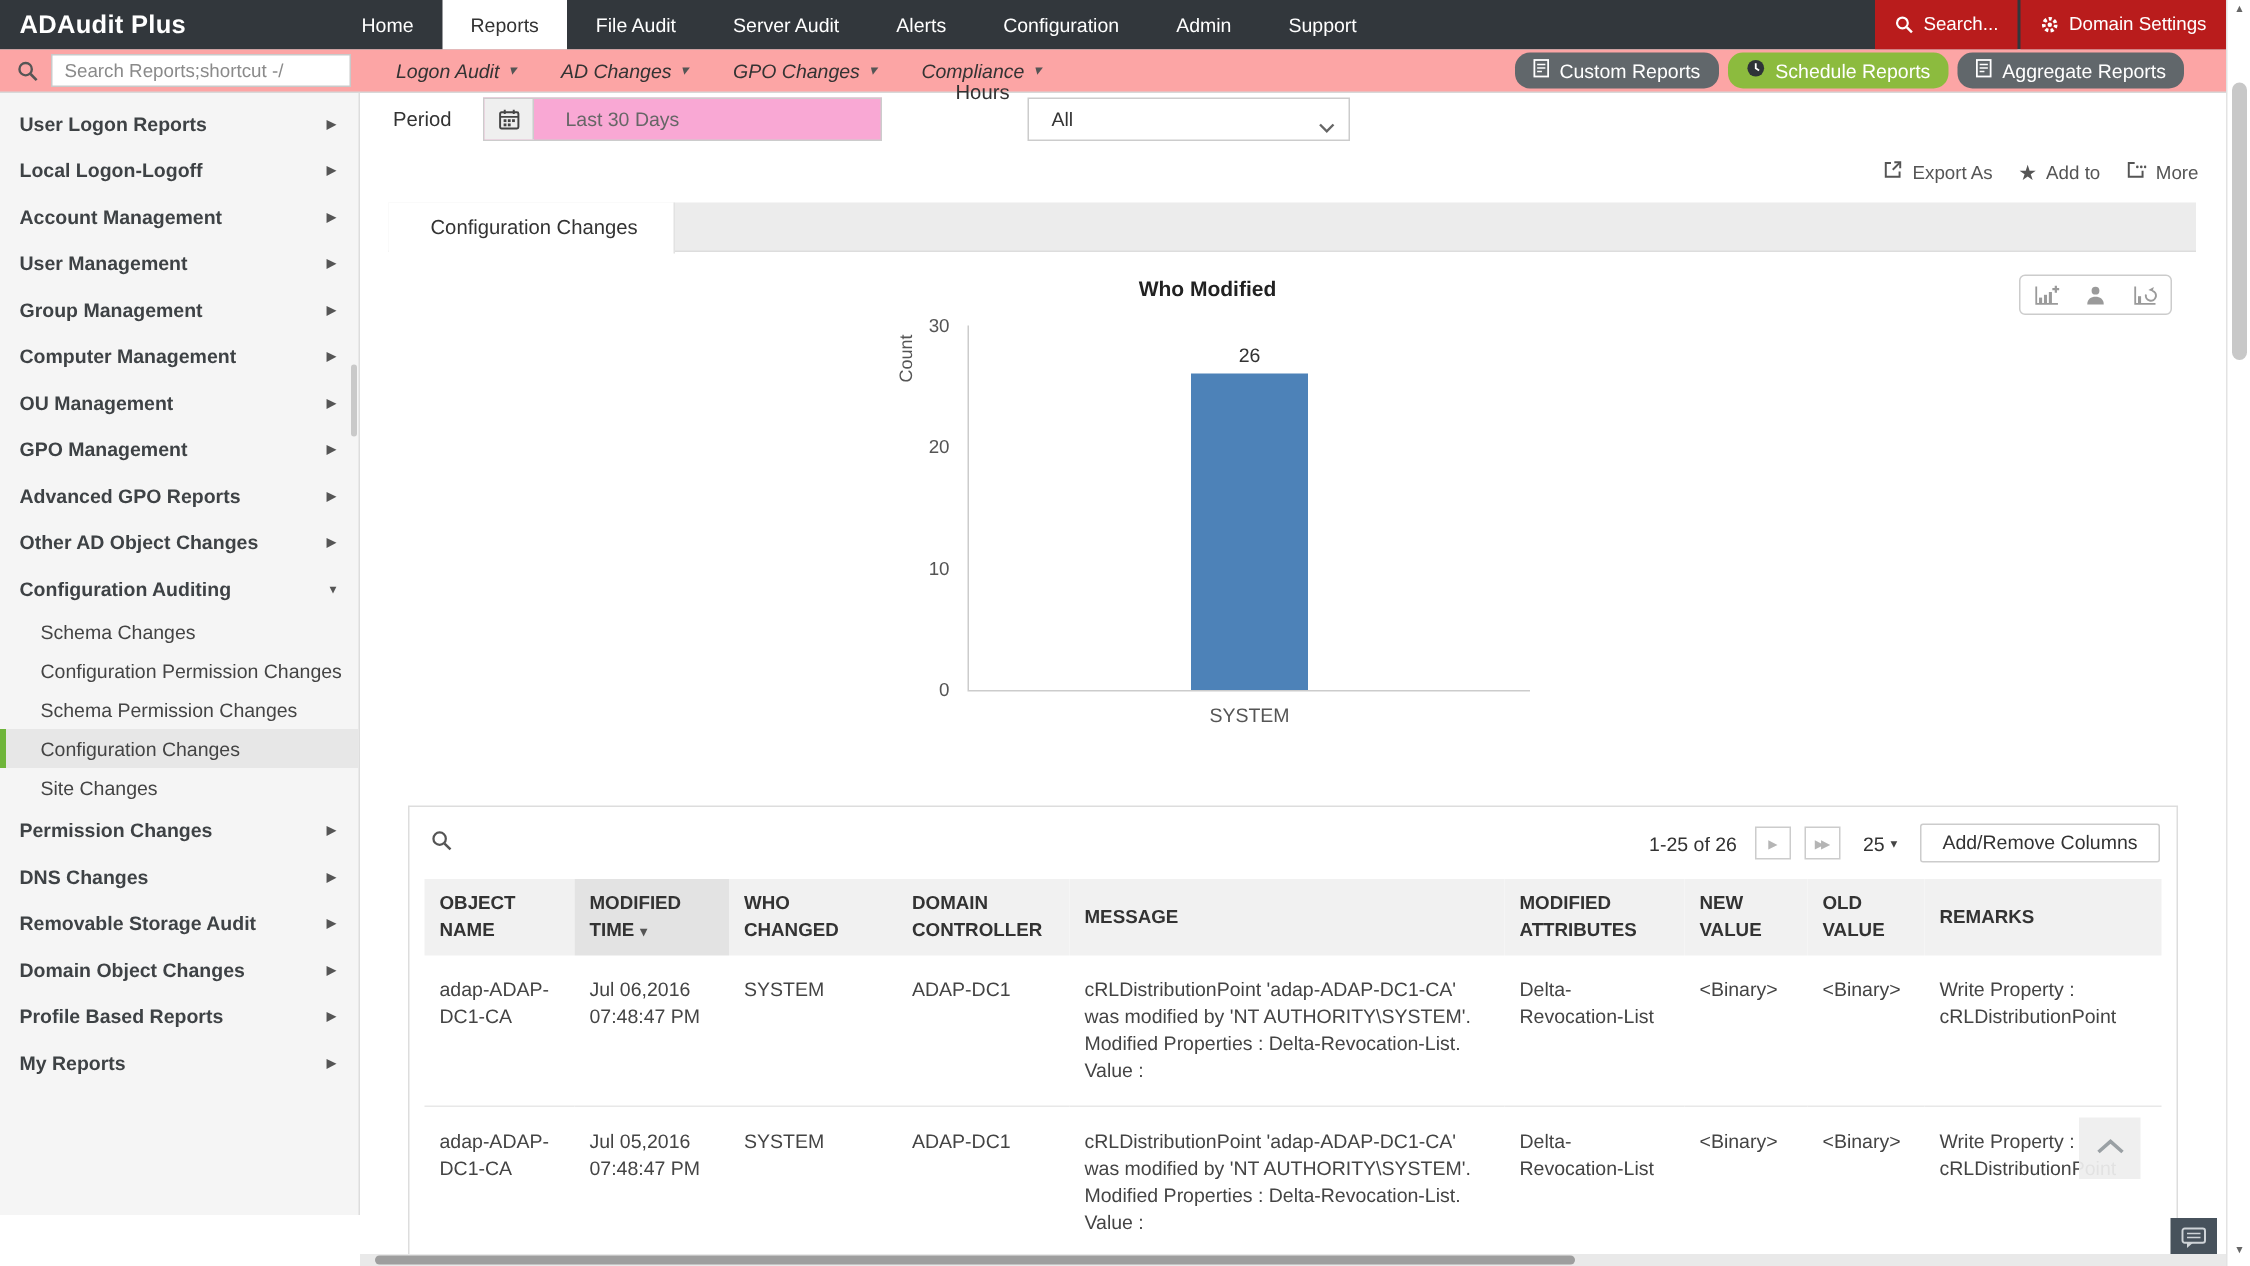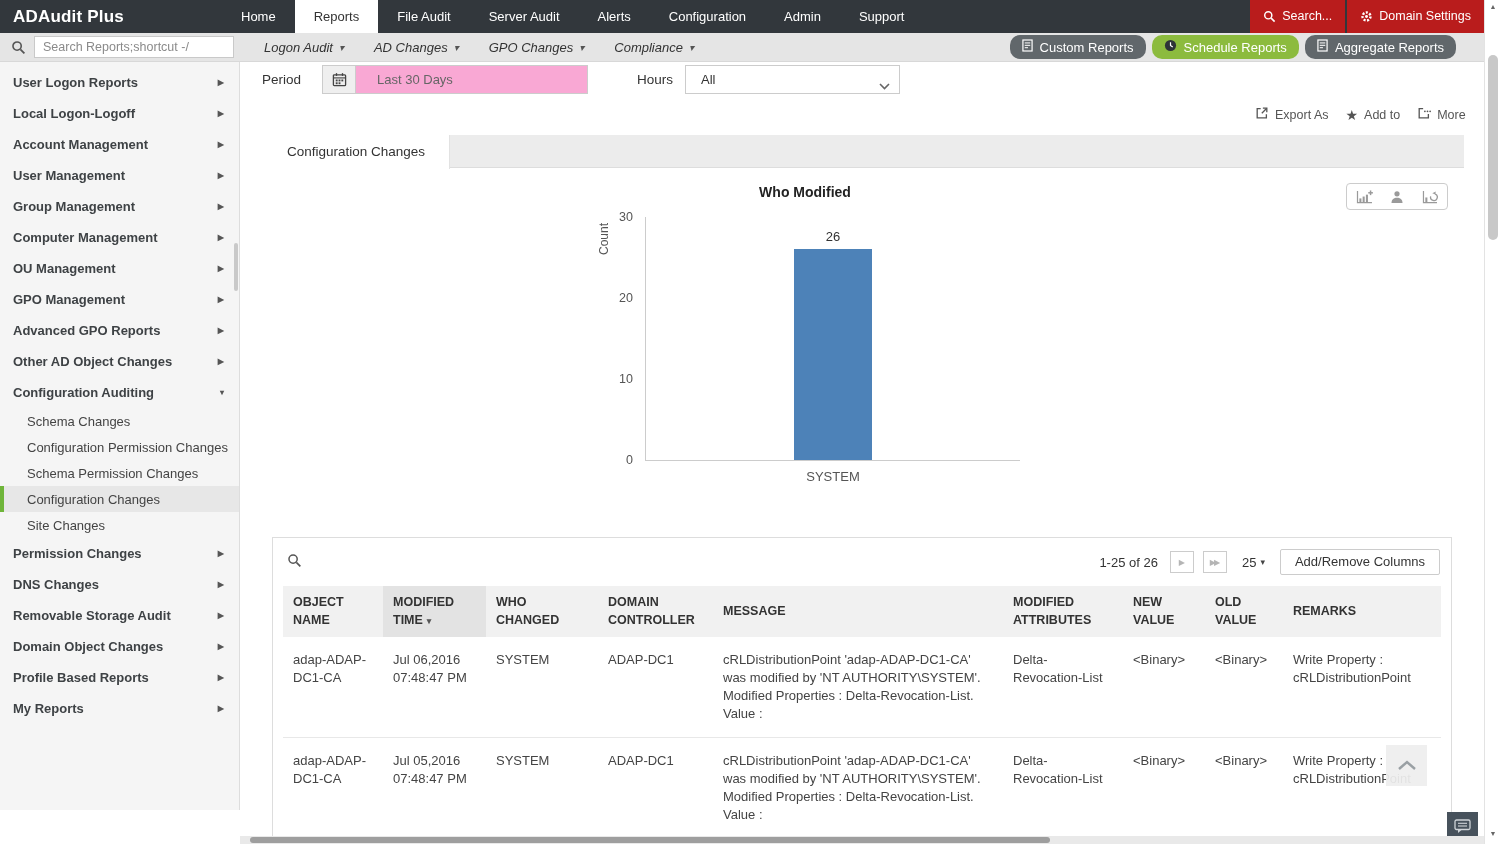--- a/index.html
+++ b/index.html
@@ -11,21 +11,21 @@
   .topbar { position:absolute; left:0; top:0; width:1484px; height:33px; background:#32373c; display:flex; align-items:stretch; }
   .brand { color:#fff; font-size:17px; font-weight:bold; line-height:33px; padding-left:13px; width:222px; letter-spacing:.2px; }
   .topnav { display:flex; align-items:stretch; }
   .topnav .nav-item { color:#fff; font-size:13px; line-height:33px; padding:0 19px; cursor:pointer; }
   .topnav .nav-item.active { background:#fff; color:#333; }
   .top-right { margin-left:auto; display:flex; align-items:stretch; }
   .top-btn { background:#b91c1c; color:#fff; font-size:12.5px; line-height:33px; padding:0 13px; margin-left:2px; display:flex; align-items:center; gap:6px; cursor:pointer; }
   .top-btn svg { display:block; }
 
   
-  .toolbar2 { position:absolute; left:0; top:33px; width:1484px; height:29px; background:#e5e5e5; border-bottom:1px solid #d8d8d8; display:flex; align-items:center; }
+  .toolbar2 { position:absolute; left:0; top:33px; width:1484px; height:29px; background:#fca5a5; border-bottom:1px solid #d8d8d8; display:flex; align-items:center; }
   .tb-search-icon { margin-left:11px; color:#555; display:flex; }
   .tb-search-input { margin-left:8px; width:200px; height:22px; border:1px solid #c9c9c9; background:#fff; font-size:12.5px; color:#666; padding:0 8px; font-family:"Liberation Sans", sans-serif; }
   .tb-search-input::placeholder { color:#8a8a8a; }
   .tb-menu { font-size:13px; color:#333; margin-left:30px; cursor:pointer; display:flex; align-items:center; gap:6px;font-style:italic; }
   .tb-menu .caret { font-size:10px; color:#555; }
   .tb-right { margin-left:auto; margin-right:28px; display:flex; gap:6px; }
   .tb-btn { height:24px; display:flex; align-items:center; gap:7px; padding:0 12px; font-size:13px; color:#fff; cursor:pointer;border-radius:10px; }
   .tb-btn.gray { background:#61676b; }
   .tb-btn.green { background:#8cbb3e; }
 
@@ -287,21 +287,21 @@
           <line x1="1.5" y1="6.3" x2="14.5" y2="6.3" stroke="#444" stroke-width="1.2"></line>
           <rect x="4" y="8" width="2" height="2" fill="#444"></rect>
           <rect x="7" y="8" width="2" height="2" fill="#444"></rect>
           <rect x="10" y="8" width="2" height="2" fill="#444"></rect>
           <rect x="4" y="11" width="2" height="2" fill="#444"></rect>
           <rect x="7" y="11" width="2" height="2" fill="#444"></rect>
         </svg>
       </div>
     <div class="period-value">Last 30 Days</div>
   </div>
-  <div class="lbl" style="left:637px; top:72px;">Hours</div>
+  <div class="lbl" style="left:637px; top:54px;">Hours</div>
   <div class="hours-select">
     <div class="sel-val">All</div>
     <span class="sel-caret"><svg width="11" height="7" viewBox="0 0 11 7">
           <polyline points="1,1 5.5,5.5 10,1" fill="none" stroke="#666" stroke-width="1.6"></polyline>
         </svg></span>
   </div>
 
   <div class="report-actions">
     <div class="ra-item">
       <span><svg width="14" height="14" viewBox="0 0 16 16">

